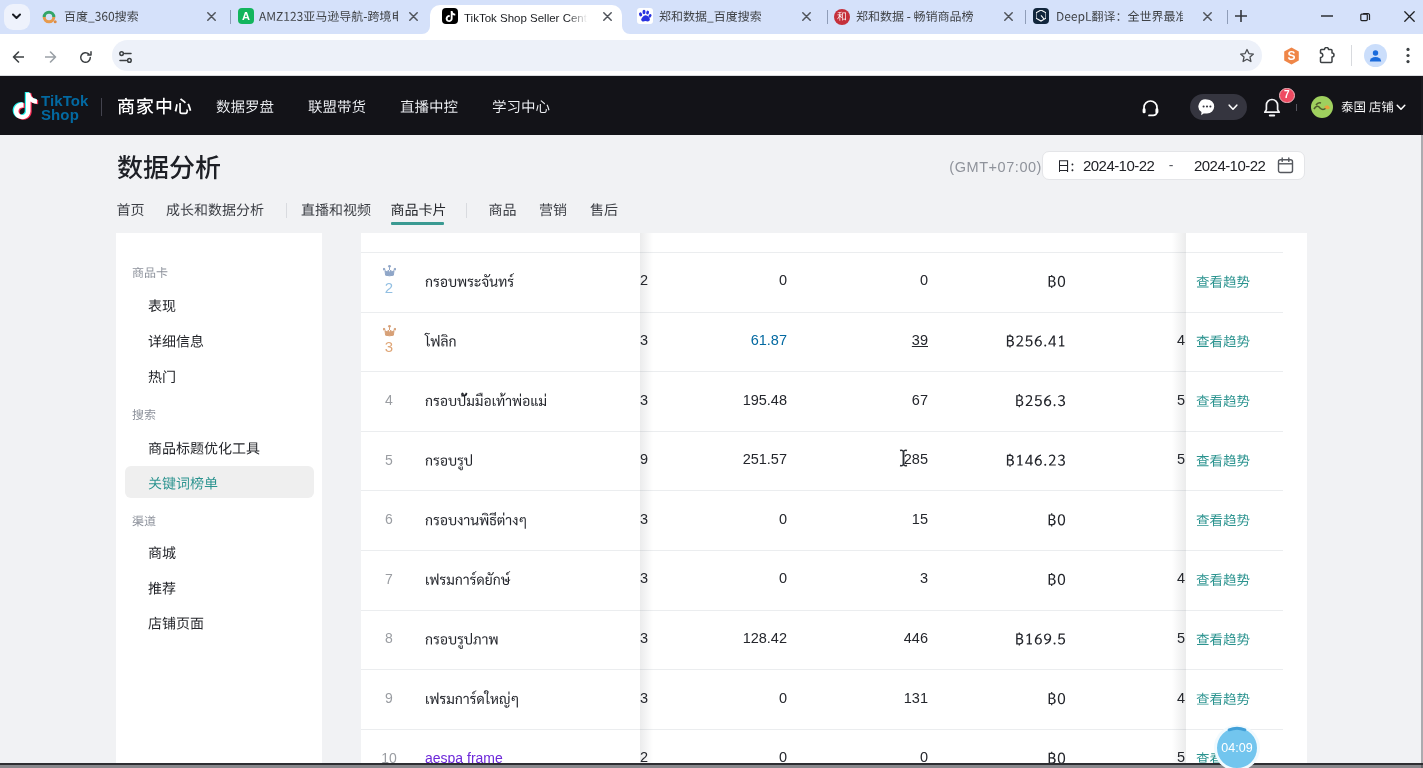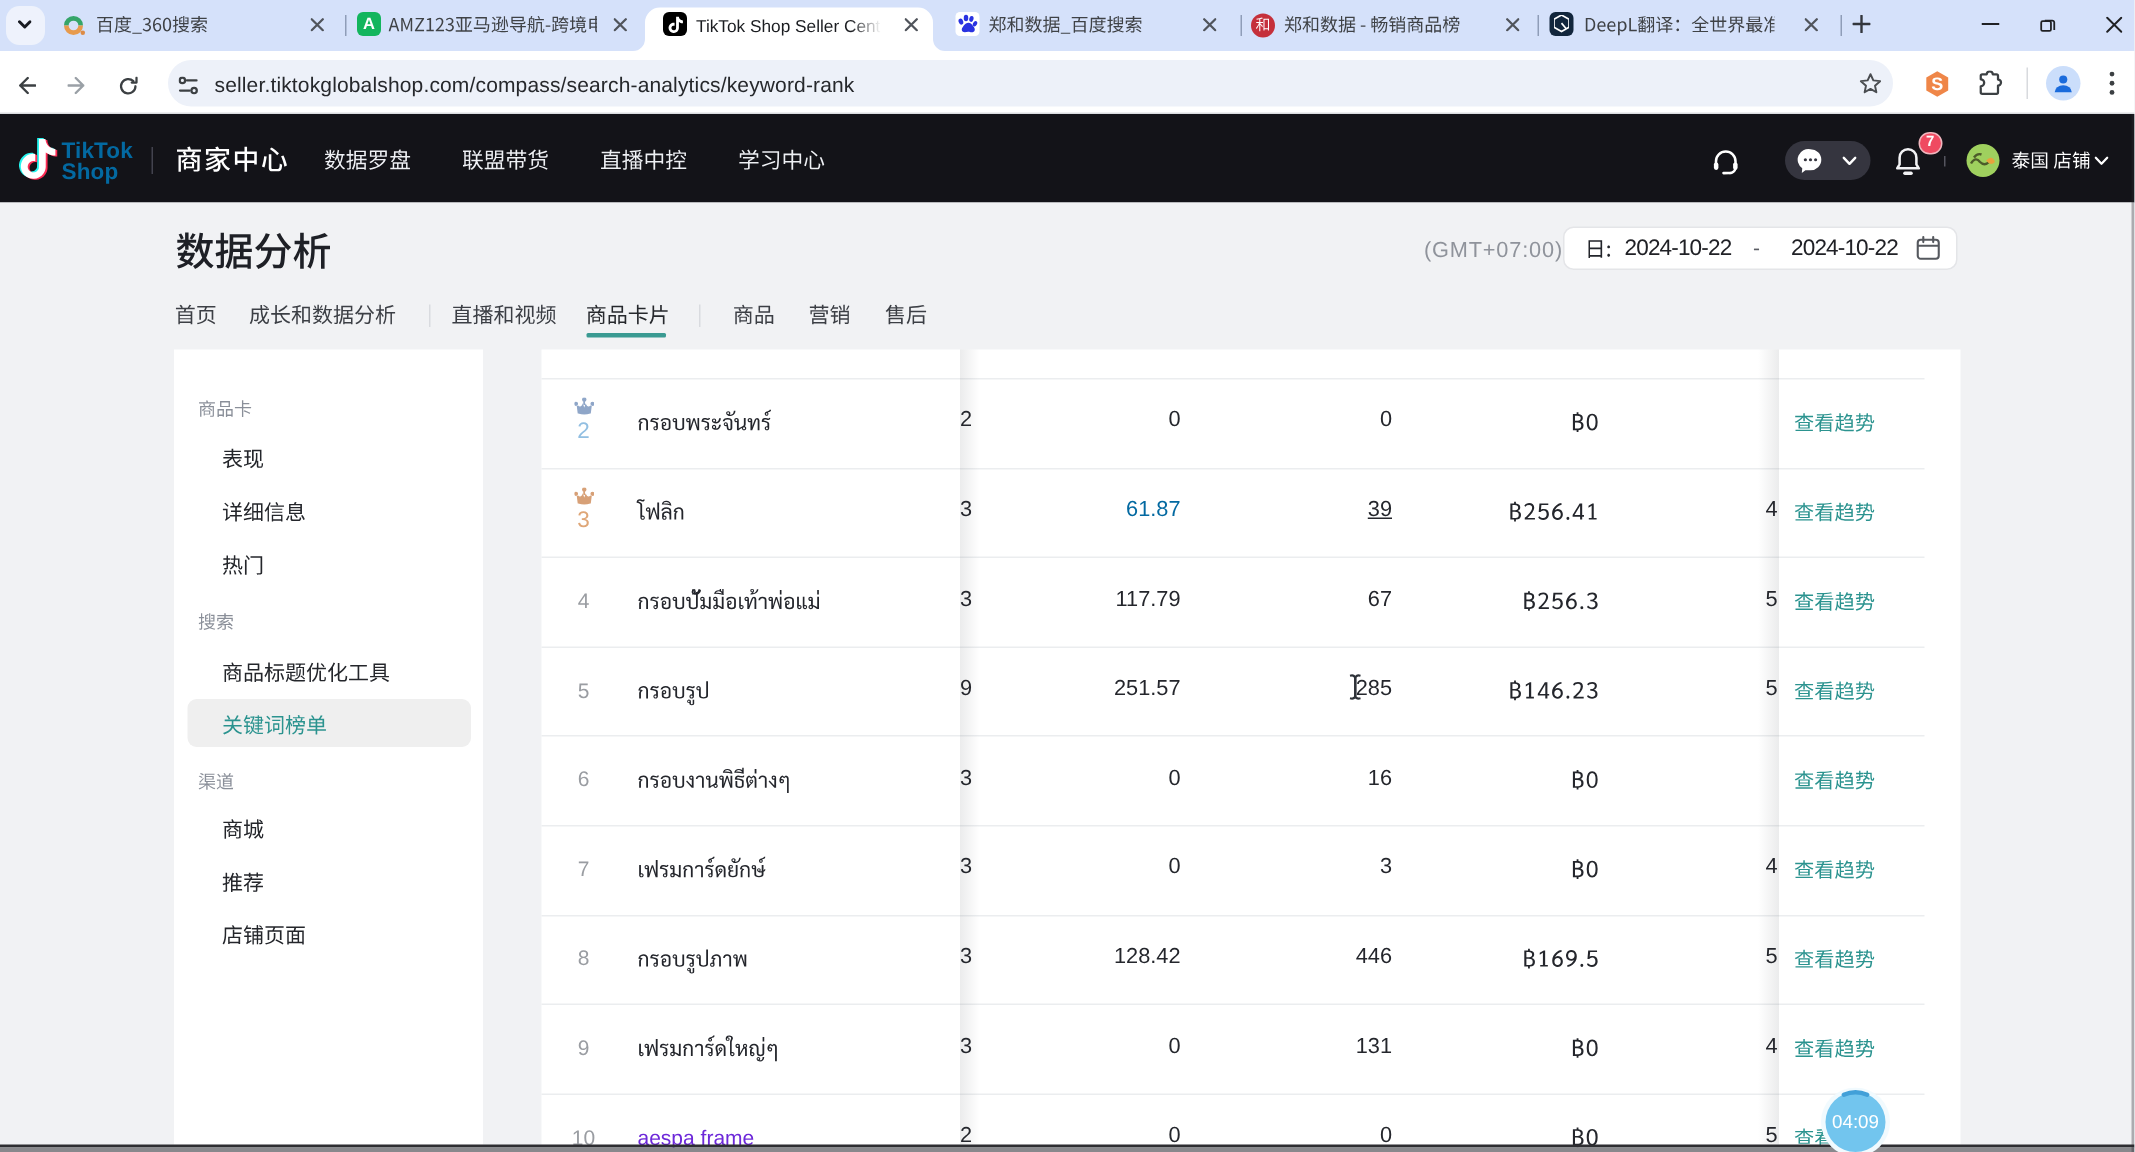--- a/index.html
+++ b/index.html
@@ -94,21 +94,20 @@
     </svg>
     <div style="position:absolute;left:112px;top:40px;width:1150px;height:31px;border-radius:16px;background:#edf1f9;"></div>
     <svg style="position:absolute;left:119px;top:50.5px" width="13" height="12" viewBox="0 0 13 12">
       <g stroke="#3c4043" stroke-width="1.5" stroke-linecap="round">
         <circle cx="2.6" cy="2.6" r="1.8" fill="none"></circle>
         <path d="M5.6 2.6 L12 2.6"></path>
         <circle cx="10.4" cy="9.4" r="1.8" fill="none"></circle>
         <path d="M1 9.4 L7.4 9.4"></path>
       </g>
     </svg>
-    <div style="position:absolute;left:143px;top:48px;height:16px;font:14px/16px 'Liberation Sans',sans-serif;color:#26282c;letter-spacing:.1px;">seller.tiktokglobalshop.com/compass/search-analytics/keyword-rank</div>
     <svg style="position:absolute;left:1239px;top:47.5px" width="16" height="16" viewBox="0 0 16 16">
       <path d="M8 1.5 L9.9 5.6 L14.4 6.1 L11 9.1 L11.9 13.5 L8 11.3 L4.1 13.5 L5 9.1 L1.6 6.1 L6.1 5.6 Z" fill="none" stroke="#4a4d51" stroke-width="1.3" stroke-linejoin="round"></path>
     </svg>
     <svg style="position:absolute;left:1283px;top:47px" width="17" height="18" viewBox="0 0 17 18">
       <path d="M8.5 0.5 L15.8 4.6 L15.8 13.4 L8.5 17.5 L1.2 13.4 L1.2 4.6 Z" fill="#ef8648"></path>
       <text x="8.5" y="13.2" text-anchor="middle" font-family="Liberation Sans" font-size="12" font-weight="bold" fill="#fff">S</text>
     </svg>
     <svg style="position:absolute;left:1318px;top:47px" width="18" height="18" viewBox="0 0 18 18">
       <path d="M6.5 2.5 a2 2 0 0 1 4 0 l2.5 0 a1 1 0 0 1 1 1 l0 2.5 a2 2 0 0 1 0 4 l0 4.5 a1 1 0 0 1 -1 1 l-9.5 0 a1 1 0 0 1 -1 -1 l0 -4 a2 2 0 0 0 0 -4.6 l0 -2.4 a1 1 0 0 1 1 -1 z" fill="none" stroke="#3c4043" stroke-width="1.5" stroke-linejoin="round"></path>
     </svg>
@@ -199,30 +198,30 @@
     <div style="position:absolute;left:640px;top:233px;width:13px;height:530px;background:linear-gradient(to right,rgba(60,64,70,.10),rgba(60,64,70,0));"></div>
     <div style="position:absolute;left:1172px;top:233px;width:14px;height:530px;background:linear-gradient(to left,rgba(60,64,70,.10),rgba(60,64,70,0));"></div>
     <div style="position:absolute;left:558px;top:271.3px;width:90px;height:18px;font:14.5px/18px 'Liberation Sans',sans-serif;color:#24262c;text-align:right;">2</div>
     <div style="position:absolute;left:697px;top:271.3px;width:90px;height:18px;font:14.5px/18px 'Liberation Sans',sans-serif;color:#24262c;text-align:right;">0</div>
     <div style="position:absolute;left:838px;top:271.3px;width:90px;height:18px;font:14.5px/18px 'Liberation Sans',sans-serif;color:#24262c;text-align:right;">0</div>
     <div style="position:absolute;left:558px;top:330.9px;width:90px;height:18px;font:14.5px/18px 'Liberation Sans',sans-serif;color:#24262c;text-align:right;">3</div>
     <div style="position:absolute;left:697px;top:330.9px;width:90px;height:18px;font:14.5px/18px 'Liberation Sans',sans-serif;color:#0369a1;text-align:right;">61.87</div>
     <div style="position:absolute;left:838px;top:330.9px;width:90px;height:18px;font:14.5px/18px 'Liberation Sans',sans-serif;color:#24262c;text-align:right;text-decoration:underline;">39</div>
     <div style="position:absolute;left:1095px;top:330.9px;width:90px;height:18px;font:14.5px/18px 'Liberation Sans',sans-serif;color:#24262c;text-align:right;">4</div>
     <div style="position:absolute;left:558px;top:390.5px;width:90px;height:18px;font:14.5px/18px 'Liberation Sans',sans-serif;color:#24262c;text-align:right;">3</div>
-    <div style="position:absolute;left:697px;top:390.5px;width:90px;height:18px;font:14.5px/18px 'Liberation Sans',sans-serif;color:#24262c;text-align:right;">117.79</div>
+    <div style="position:absolute;left:697px;top:390.5px;width:90px;height:18px;font:14.5px/18px 'Liberation Sans',sans-serif;color:#24262c;text-align:right;">195.48</div>
     <div style="position:absolute;left:838px;top:390.5px;width:90px;height:18px;font:14.5px/18px 'Liberation Sans',sans-serif;color:#24262c;text-align:right;">67</div>
     <div style="position:absolute;left:1095px;top:390.5px;width:90px;height:18px;font:14.5px/18px 'Liberation Sans',sans-serif;color:#24262c;text-align:right;">5</div>
     <div style="position:absolute;left:558px;top:450.1px;width:90px;height:18px;font:14.5px/18px 'Liberation Sans',sans-serif;color:#24262c;text-align:right;">9</div>
     <div style="position:absolute;left:697px;top:450.1px;width:90px;height:18px;font:14.5px/18px 'Liberation Sans',sans-serif;color:#24262c;text-align:right;">251.57</div>
     <div style="position:absolute;left:838px;top:450.1px;width:90px;height:18px;font:14.5px/18px 'Liberation Sans',sans-serif;color:#24262c;text-align:right;">285</div>
     <div style="position:absolute;left:1095px;top:450.1px;width:90px;height:18px;font:14.5px/18px 'Liberation Sans',sans-serif;color:#24262c;text-align:right;">5</div>
     <div style="position:absolute;left:558px;top:509.7px;width:90px;height:18px;font:14.5px/18px 'Liberation Sans',sans-serif;color:#24262c;text-align:right;">3</div>
     <div style="position:absolute;left:697px;top:509.7px;width:90px;height:18px;font:14.5px/18px 'Liberation Sans',sans-serif;color:#24262c;text-align:right;">0</div>
-    <div style="position:absolute;left:838px;top:509.7px;width:90px;height:18px;font:14.5px/18px 'Liberation Sans',sans-serif;color:#24262c;text-align:right;">16</div>
+    <div style="position:absolute;left:838px;top:509.7px;width:90px;height:18px;font:14.5px/18px 'Liberation Sans',sans-serif;color:#24262c;text-align:right;">15</div>
     <div style="position:absolute;left:558px;top:569.3px;width:90px;height:18px;font:14.5px/18px 'Liberation Sans',sans-serif;color:#24262c;text-align:right;">3</div>
     <div style="position:absolute;left:697px;top:569.3px;width:90px;height:18px;font:14.5px/18px 'Liberation Sans',sans-serif;color:#24262c;text-align:right;">0</div>
     <div style="position:absolute;left:838px;top:569.3px;width:90px;height:18px;font:14.5px/18px 'Liberation Sans',sans-serif;color:#24262c;text-align:right;">3</div>
     <div style="position:absolute;left:1095px;top:569.3px;width:90px;height:18px;font:14.5px/18px 'Liberation Sans',sans-serif;color:#24262c;text-align:right;">4</div>
     <div style="position:absolute;left:558px;top:628.9px;width:90px;height:18px;font:14.5px/18px 'Liberation Sans',sans-serif;color:#24262c;text-align:right;">3</div>
     <div style="position:absolute;left:697px;top:628.9px;width:90px;height:18px;font:14.5px/18px 'Liberation Sans',sans-serif;color:#24262c;text-align:right;">128.42</div>
     <div style="position:absolute;left:838px;top:628.9px;width:90px;height:18px;font:14.5px/18px 'Liberation Sans',sans-serif;color:#24262c;text-align:right;">446</div>
     <div style="position:absolute;left:1095px;top:628.9px;width:90px;height:18px;font:14.5px/18px 'Liberation Sans',sans-serif;color:#24262c;text-align:right;">5</div>
     <div style="position:absolute;left:558px;top:688.5px;width:90px;height:18px;font:14.5px/18px 'Liberation Sans',sans-serif;color:#24262c;text-align:right;">3</div>
     <div style="position:absolute;left:697px;top:688.5px;width:90px;height:18px;font:14.5px/18px 'Liberation Sans',sans-serif;color:#24262c;text-align:right;">0</div>

